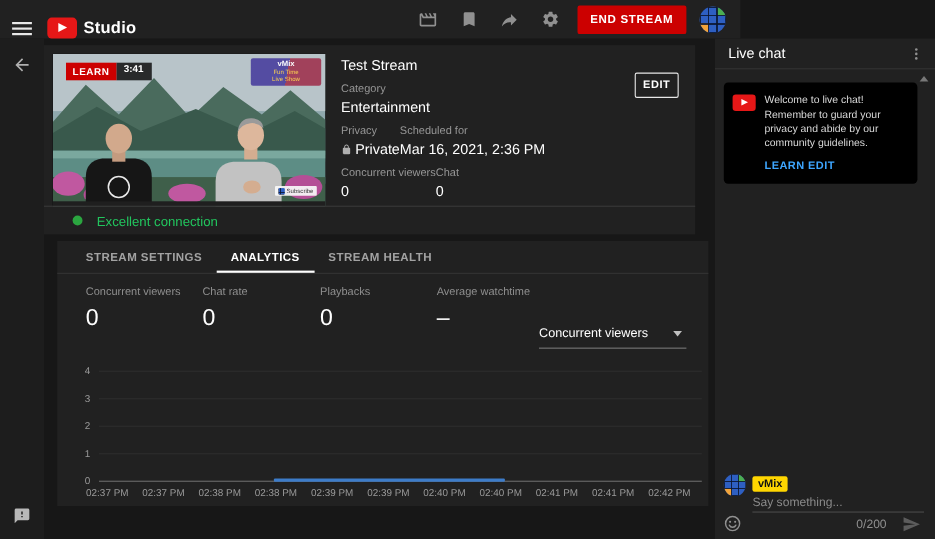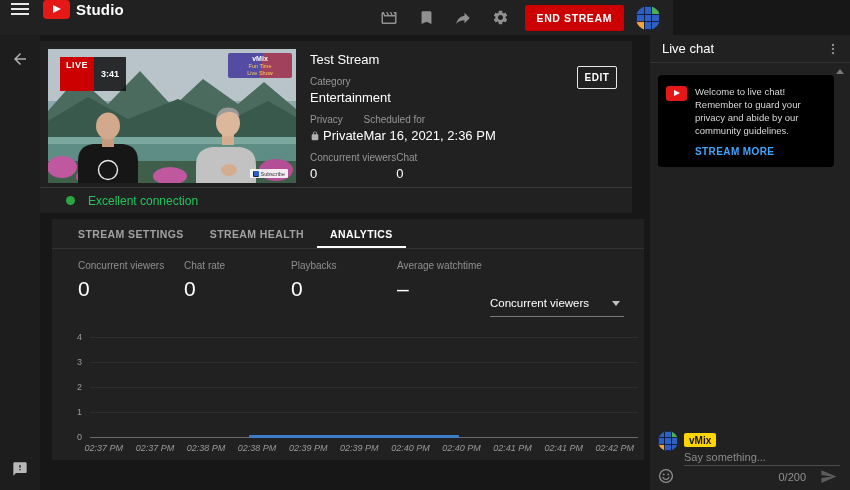--- a/index.html
+++ b/index.html
@@ -6,21 +6,21 @@
   html,body { width:850px; height:490px; overflow:hidden; }
   body {
     position:relative;
     background:#171717;
     font-family:"Liberation Sans","DejaVu Sans",sans-serif;
     -webkit-font-smoothing:antialiased;
   }
   svg { display:block; }
 
   
-  .topbar { position:absolute; left:0; top:0; width:673px; height:35px; background:#212121; display:flex; align-items:flex-start; z-index:10; }
+  .topbar { position:absolute; left:0; top:0; width:673px; height:35px; background:#212121; display:flex; align-items:flex-end; z-index:10; }
   .hamburger { width:18px; margin-left:11px; cursor:pointer; }
   .hamburger div { height:2px; background:#e8e8e8; margin:3px 0; }
   .logo { display:flex; align-items:center; margin-left:14px; cursor:pointer; }
   .yt-badge { width:27px; height:19px; background:#e61717; border-radius:4px; position:relative; }
   .yt-tri { position:absolute; left:10px; top:5px; width:0; height:0; border-left:8px solid #fff; border-top:4.5px solid transparent; border-bottom:4.5px solid transparent; }
   .logo-text { color:#fff; font-size:15px; font-weight:bold; letter-spacing:.2px; margin-left:6px; }
   .topbar-right { margin-left:auto; display:flex; align-items:center; }
   .tb-icon { width:37px; height:35px; display:flex; align-items:center; justify-content:center; cursor:pointer; }
   .end-stream { background:#cc0000; color:#fff; border:none; font-family:inherit; font-weight:bold; font-size:10.5px; letter-spacing:.6px; padding:7px 12px; border-radius:2px; margin:0 12px 0 6px; cursor:pointer; }
   .avatar24 { width:24px; height:24px; margin-right:13px; cursor:pointer; }
@@ -36,21 +36,21 @@
   .sidebar { position:absolute; left:0; top:35px; width:40px; height:455px; background:#1d1d1d; }
   .back-btn { position:absolute; left:11px; top:15px; cursor:pointer; }
   .feedback-btn { position:absolute; left:12px; bottom:13px; cursor:pointer; }
 
   
   .card { position:absolute; background:#212121; }
   .card-stream { left:40px; top:41px; width:592px; height:172px; }
   .thumb { position:absolute; left:8px; top:8px; width:248px; height:139px; background:#000; overflow:hidden; cursor:pointer; }
   .live-row { position:absolute; left:12px; top:8px; display:flex; }
   .live-badge { background:#cc0000; color:#fff; font-size:9px; font-weight:bold; padding:3px 6px; letter-spacing:.5px; }
-  .time-badge { background:rgba(15,15,15,.85); color:#fff; font-size:9px; font-weight:bold; padding:12px 7px; }
+  .time-badge { background:rgba(15,15,15,.85); color:#fff; font-size:9px; font-weight:bold; padding:0 7px; }
   .watermark { position:absolute; right:4px; top:4px; width:64px; padding:2px 3px; border-radius:2px; text-align:center;
     background:linear-gradient(100deg,#4f46a0 52%,#a03a56 52%); opacity:.95; }
   .wm-brand { color:#fff; font-size:7px; font-weight:bold; line-height:8px; }
   .wm-line { color:#ffd24d; font-size:5.5px; line-height:6.5px; }
   .sub-badge { position:absolute; right:8px; bottom:10px; background:rgba(248,248,248,.92); color:#333; font-size:5.5px; padding:1.5px 3px; border-radius:1px; display:flex; align-items:center; gap:2px; }
   .sub-grid { width:6px; height:6px; border-radius:1px; background:
     repeating-linear-gradient(0deg,rgba(10,20,45,.8) 0 .5px,transparent .5px 33%),
     repeating-linear-gradient(90deg,rgba(10,20,45,.8) 0 .5px,transparent .5px 33%),#2e5fc2; }
 
   .info { position:absolute; left:270px; top:11px; width:260px; }
@@ -83,21 +83,21 @@
   .dd-caret { width:0; height:0; border-left:4px solid transparent; border-right:4px solid transparent; border-top:5px solid #c0c0c0; margin-right:4px; }
 
   .chart { position:absolute; left:0; top:110px; width:592px; height:131px; }
   .gl { position:absolute; left:38px; width:548px; height:1px; background:#2d2d2d; }
   .gl-0 { top:8px; } .gl-1 { top:33px; } .gl-2 { top:58px; } .gl-3 { top:83px; }
   .gl-base { top:108px; background:#6a6a6a; }
   .ytick { position:absolute; left:0; width:30px; text-align:right; color:#9a9a9a; font-size:9px; }
   .yt-0 { top:3px; } .yt-1 { top:28px; } .yt-2 { top:53px; } .yt-3 { top:78px; } .yt-4 { top:103px; }
   .series-line { position:absolute; left:197px; top:106px; width:210px; height:2.5px; background:#3d7cc9; border-radius:1px; }
   .xlabels { position:absolute; left:20px; top:114px; width:562px; display:flex; justify-content:space-between; }
-  .xlabels span { width:52px; text-align:right; color:#9a9a9a; font-size:9px; white-space:nowrap;font-style:italic; }
+  .xlabels span { width:52px; text-align:center; color:#9a9a9a; font-size:9px; white-space:nowrap; }
 
   
   .chat { position:absolute; left:650px; top:35px; width:200px; height:455px; background:#212121; }
   .chat-header { height:28px; display:flex; align-items:center; padding:0 8px 0 12px; border-bottom:1px solid #323232; }
   .chat-title { color:#fff; font-size:13px; }
   .kebab { margin-left:auto; cursor:pointer; padding:2px; }
   .scroll-up { position:absolute; right:6px; top:34px; width:0; height:0; border-left:4px solid transparent; border-right:4px solid transparent; border-bottom:5px solid #787878; cursor:pointer; }
   .welcome { position:absolute; left:8px; top:40px; width:176px; background:#000000; border-radius:4px; padding:10px 9px 10px 8px; }
   .welcome-row { display:flex; gap:8px; }
   .w-icon { width:21px; height:15px; background:#e61717; border-radius:3px; position:relative; flex:none; margin-top:1px; }
@@ -192,21 +192,21 @@
       <rect x="54" y="87" width="12" height="11" fill="#c49b7f"></rect>
       <ellipse cx="60" cy="77" rx="12" ry="13.5" fill="#d2a98c"></ellipse>
       <path d="M148 139 V116 q0 -16 16 -18 l28 0 q16 2 16 18 V139 Z" fill="#c2c2c2"></path>
       <rect x="174" y="85" width="12" height="11" fill="#d4ad90"></rect>
       <ellipse cx="180" cy="74" rx="12" ry="13.5" fill="#ddb79c"></ellipse>
       <path d="M168 71 q1.5 -13 13 -12.5 q10 .8 10.5 9 q-6 -5.5 -12 -4.5 q-8 1.2 -11.5 8z" fill="#9a9a9a"></path>
       <ellipse cx="181" cy="121" rx="8" ry="6" fill="#d4ad90"></ellipse>
       <rect y="134" width="248" height="5" fill="#1f1f1f"></rect>
     </svg>
     <div class="live-row">
-      <span class="live-badge">LIVE</span>
+      <span class="live-badge">LEARN</span>
       <span class="time-badge">3:41</span>
     </div>
     <div class="watermark">
       <div class="wm-brand">vMix</div>
       <div class="wm-line">Fun Time</div>
       <div class="wm-line">Live Show</div>
     </div>
     <div class="sub-badge">
       <span class="sub-grid"></span>
       <span>Subscribe</span>
@@ -252,22 +252,22 @@
 
   <div class="conn-row">
     <span class="conn-dot"></span>
     <span class="conn-text">Excellent connection</span>
   </div>
 </div>
 
 <div class="card card-analytics">
   <div class="tabs">
     <div class="tab">STREAM SETTINGS</div>
+    <div class="tab active">ANALYTICS</div>
     <div class="tab">STREAM HEALTH</div>
-    <div class="tab active">ANALYTICS</div>
   </div>
 
   <div class="metric metric-0">
     <div class="m-label">Concurrent viewers</div>
     <div class="m-value">0</div>
   </div>
   <div class="metric metric-1">
     <div class="m-label">Chat rate</div>
     <div class="m-value">0</div>
   </div>
@@ -324,21 +324,21 @@
         </svg>
     </span>
   </div>
   <div class="scroll-up"></div>
 
   <div class="welcome">
     <div class="welcome-row">
       <div class="w-icon"></div>
       <div class="w-text">Welcome to live chat! Remember to guard your privacy and abide by our community guidelines.</div>
     </div>
-    <div class="learn-more">STREAM MORE</div>
+    <div class="learn-more">LEARN EDIT</div>
   </div>
 
   <div class="chat-input-area">
     <div class="ci-avatar grid-avatar">
       <div class="c-g"></div>
       <div class="c-o"></div>
       <div class="g-lines"></div>
     </div>
     <span class="ci-name">vMix</span>
     <div class="ci-placeholder">Say something...</div>

